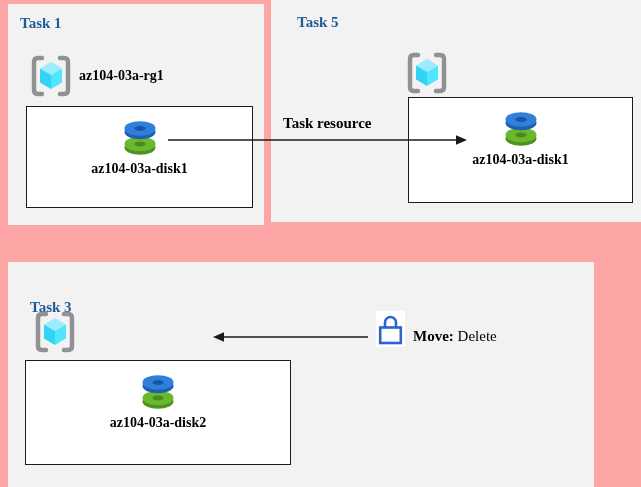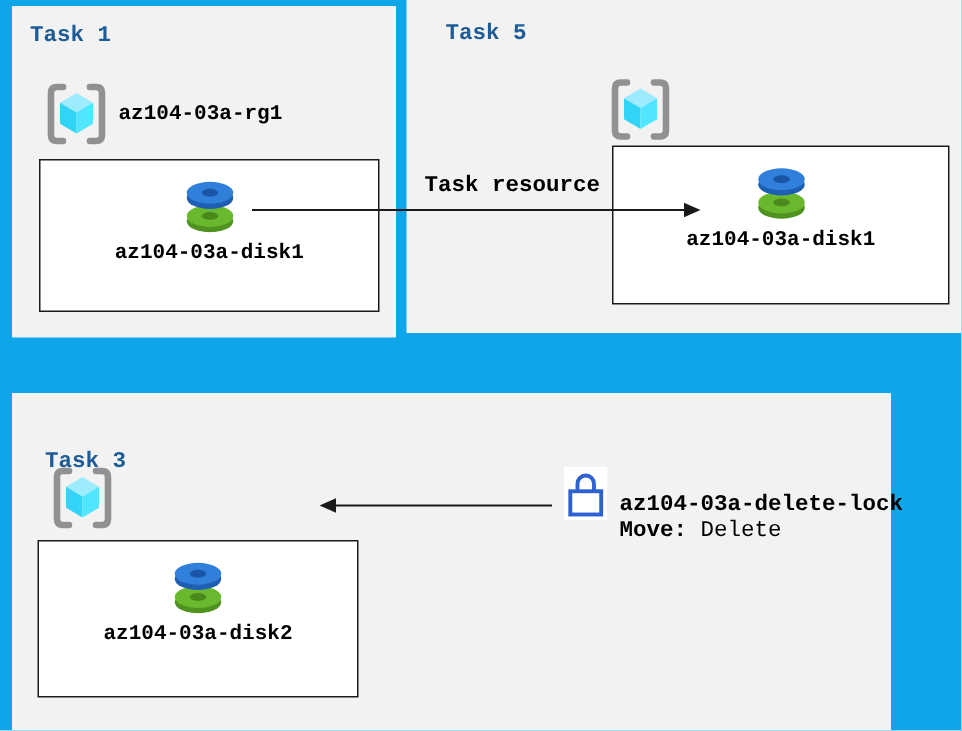--- a/index.html
+++ b/index.html
@@ -1,18 +1,18 @@
 <!DOCTYPE html>
 <html><head>
 <meta charset="utf-8">
 <style>
   html,body{margin:0;padding:0;background:#ffffff;}
   .page{
-    position:relative;width:641px;height:487px;background:#0ea5e9;
-    font-family:Liberation Mono, monospace;overflow:hidden;color:#000;
+    position:relative;width:641px;height:487px;background:#fca5a5;
+    font-family:Liberation Serif, serif;overflow:hidden;color:#000;text-align:right;
   }
   .panel{position:absolute;background:#f2f2f2;}
   .panel.t1{left:8px;top:4px;width:256px;height:221px;}
   .panel.t2{left:271px;top:0;width:370px;height:222px;}
   .panel.t3{left:8px;top:262px;width:586px;height:225px;}
 
   .panel-title{
     position:absolute;font-size:15px;font-weight:bold;color:#1d5c96;white-space:nowrap;
   }
   .t1 .panel-title{left:12px;top:11px;}
@@ -32,21 +32,21 @@
   .t2 .rg-label{left:184px;top:51px;}
   .t3 .rg-label{left:77px;top:48px;}
 
   .resource-box{
     position:absolute;background:#ffffff;border:1.5px solid #1a1a1a;
     display:flex;flex-direction:column;align-items:center;gap:6px;
     padding-top:12px;box-sizing:border-box;
   }
   .t1 .resource-box{left:18px;top:102px;width:227px;height:102px;}
   .t2 .resource-box{left:137px;top:97px;width:225px;height:106px;}
-  .t3 .resource-box{left:17px;top:98px;width:214px;height:105px;}
+  .t3 .resource-box{left:17px;top:98px;width:266px;height:105px;}
 
   .disk-icon{width:34px;height:36px;display:block;}
   .disk-label{font-size:14px;font-weight:bold;white-space:nowrap;color:#000;}
 
   .move-label{
     position:absolute;left:283px;top:115px;font-size:15px;font-weight:bold;
     color:#000;white-space:nowrap;
   }
 
   .lock-box{position:absolute;left:368px;top:49px;width:29px;height:36px;}
@@ -123,21 +123,20 @@
     <div class="resource-box">
       <svg class="disk-icon">
           <use href="#sym-disk"></use>
         </svg>
       <div class="disk-label">az104-03a-disk2</div>
     </div>
     <svg class="lock-box" viewBox="0 0 29 36">
         <use href="#sym-lock"></use>
       </svg>
     <div class="lock-text">
-      <span class="lock-name">az104-03a-delete-lock</span>
       <span class="lock-type-label">Move:</span>
       <span class="lock-type-value">Delete</span>
     </div>
   </div>
 
   <div class="move-label">Task resource</div>
 
   <svg class="overlay" width="641" height="487">
     <g>
       <line x1="168" y1="140" x2="458" y2="140" stroke="#1a1a1a" stroke-width="1.4"></line>

